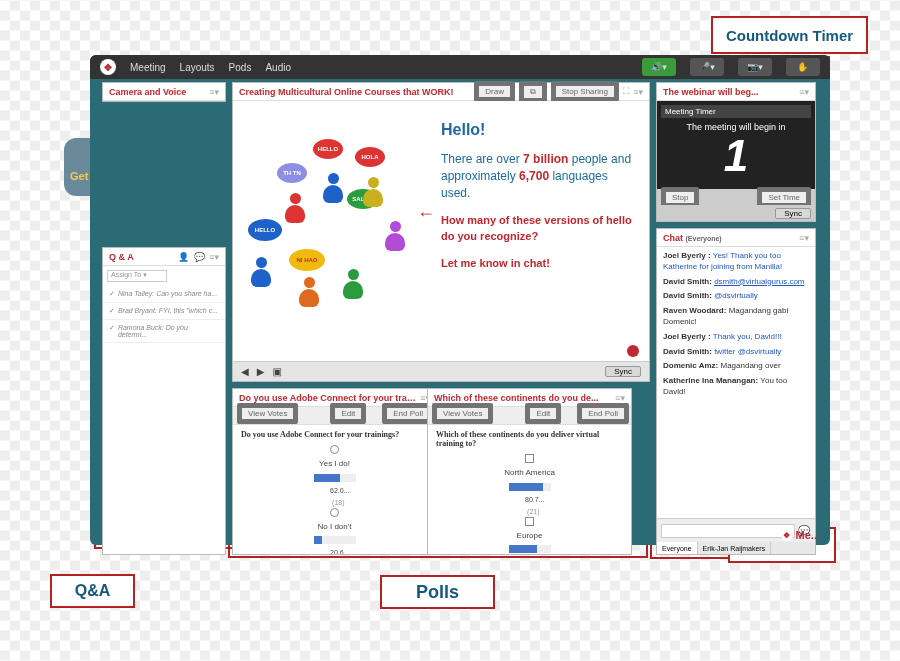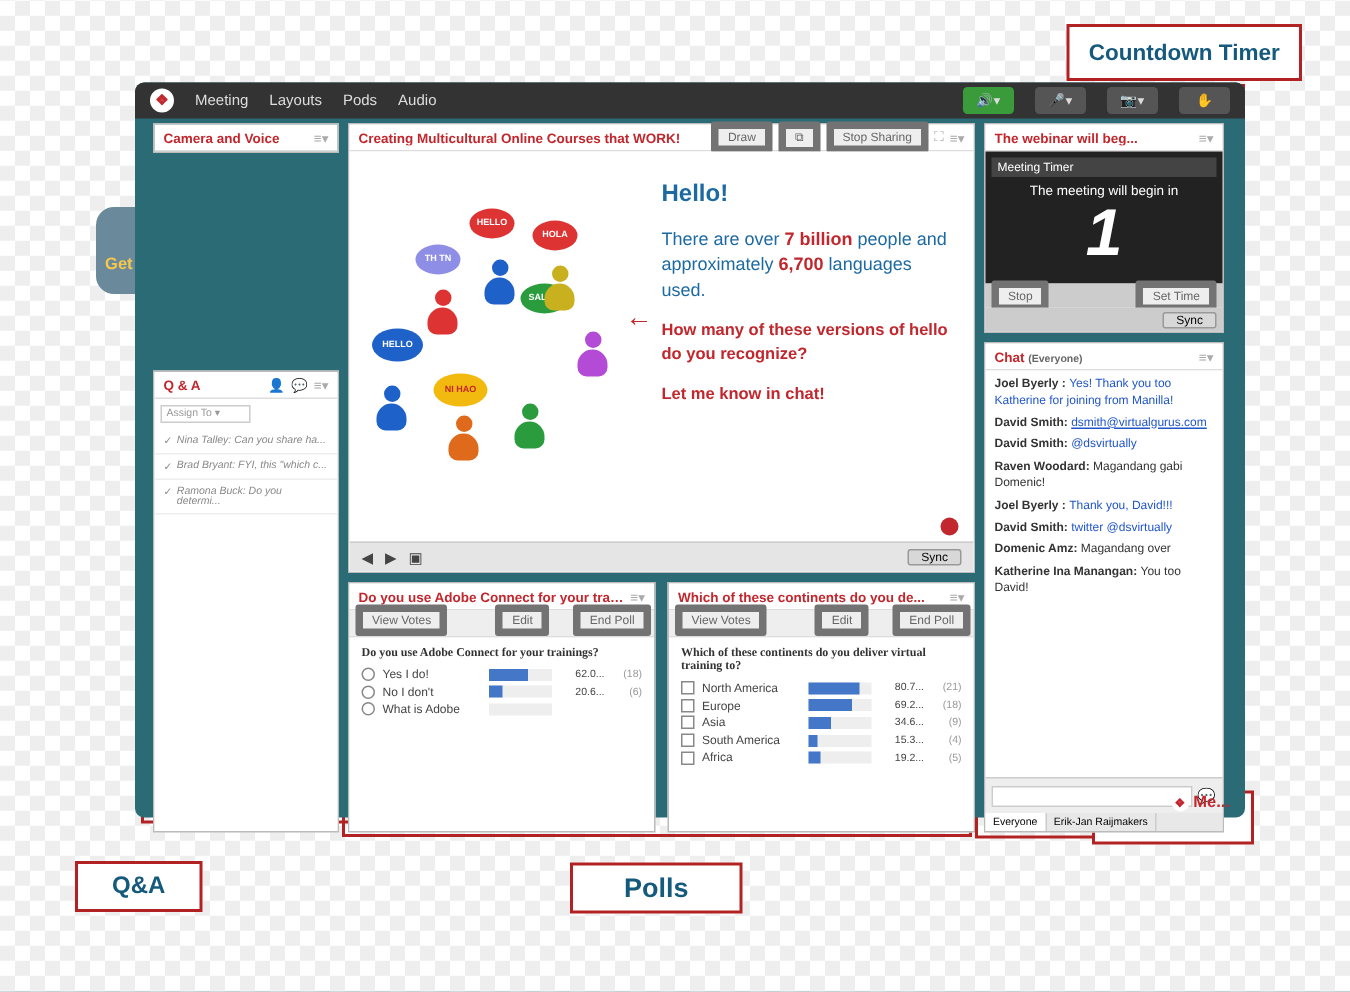--- a/index.html
+++ b/index.html
@@ -61,24 +61,24 @@
 .chat-blue { color:#2156c9; }
 .chat-black { color:#333; }
 .chat-input { height:24px; background:#eee; border-top:1px solid #ccc; display:flex; align-items:center; padding:0 4px; gap:4px;}
 .chat-input .box { flex:1; height:14px; background:#fff; border:1px solid #ccc; }
 .chat-tabs { height:12px; background:#e8e8e8; display:flex; font-size:7px; }
 .chat-tab { border-right:1px solid #ccc; padding:0 5px; display:flex; align-items:center; }
 .chat-tab.active { background:#fff; }
 
 .poll { position:absolute; top:309px; width:205px; height:167px; }
 #pod-poll1 { left:136px; }
-#pod-poll2 { left:349px; }
+#pod-poll2 { left:331px; }
 .poll-toolbar { height:18px; background:#eee; display:flex; align-items:flex-end; gap:16px; padding:0 4px; border-bottom:1px solid #ddd; }
 .poll-q { font-size:8px; font-weight:bold; padding:5px 8px; color:#333;font-family:Liberation Serif, serif; }
-.poll-opt { display:flex; align-items:center; padding:1px 8px; gap:5px; font-size:8px; color:#444; }
+.poll-opt { display:flex; align-items:center; padding:1px 8px; gap:5px; font-size:8px; color:#444;flex-direction:column; }
 .poll-opt .marker { width:9px; height:9px; border:1px solid #888; flex:none; }
 .poll-opt.radio .marker { border-radius:50%; }
 .poll-opt .label { flex:1; white-space:normal; line-height:1.2; max-width:74px;}
 .poll-opt .bar-track { width:42px; height:8px; background:#eee; }
 .poll-opt .bar-fill { height:100%; background:#4577c9; }
 .poll-opt .pct { width:30px; font-size:7px; color:#444; text-align:right; }
 .poll-opt .cnt { width:20px; font-size:7px; color:#999; text-align:right; }
 
 .annot { position:absolute; border:2px solid #b22222; }
 .annot-label { position:absolute; border:2px solid #b22222; background:#fff; color:#155a7d; font-weight:bold; display:flex; align-items:center; justify-content:center; }

